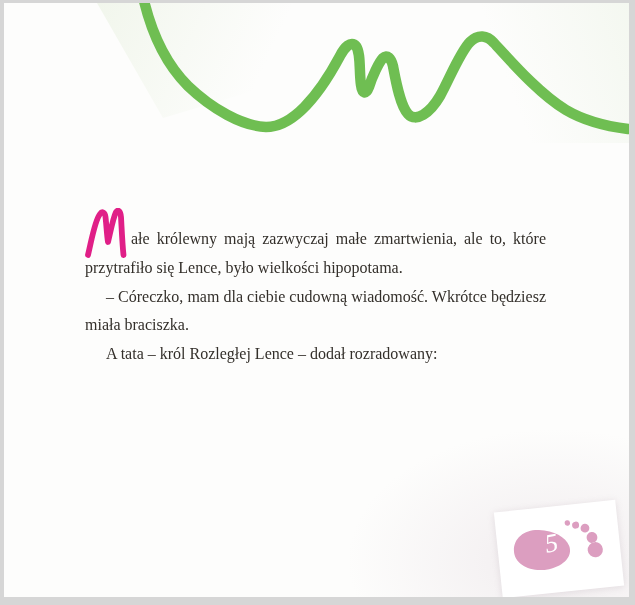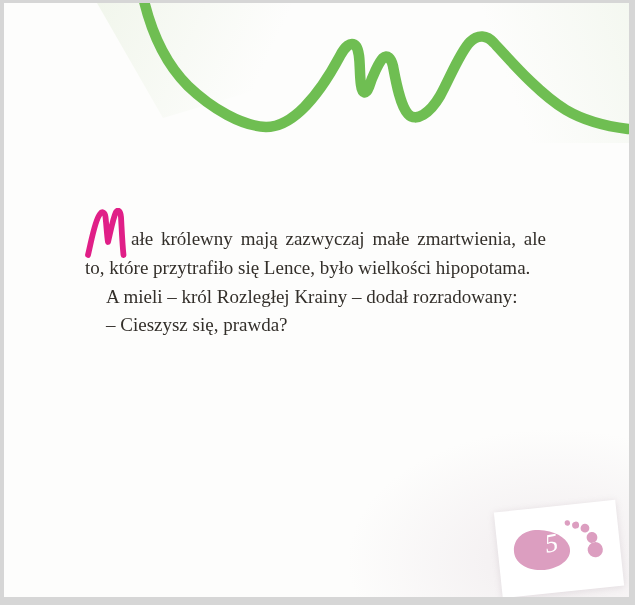--- a/index.html
+++ b/index.html
@@ -62,21 +62,21 @@
     width: 635px;
     height: 175px;
     pointer-events: none;
   }
   .text-block {
     position: absolute;
     left: 81px;
     top: 222px;
     width: 461px;
     color: #332f2a;
-    font-size: 19px;
+    font-size: 16px;
     line-height: 28.8px;
     text-align: justify;
     hyphens: manual;
     -webkit-hyphens: manual;
   }
   .text-block p {
     margin: 0;
   }
   .text-block p.first {
     text-indent: 46px;
@@ -154,22 +154,22 @@
       <svg class="drop-cap" viewBox="0 0 44 50" role="img" aria-label="M">
         <path d="M 3 47
                  C 7 30, 10 12, 15 6
                  C 17 3, 20 4, 20.5 9
                  C 21.5 18, 22 28, 23 34
                  C 25 26, 28 10, 31 4
                  C 33 1, 35.5 3, 36 9
                  C 36.7 21, 37.3 36, 38.5 47" fill="none" stroke="#e01f87" stroke-width="5.8" stroke-linecap="round" stroke-linejoin="round"></path>
       </svg>
       <p class="first">ałe królewny mają zazwyczaj małe zmartwienia, ale to, które przytrafiło się Lence, było wielkości hipo­potama.</p>
-      <p class="indent">A mieli – król Rozległej Krainy – dodał rozradowany:</p>
-      <p class="indent">– Cieszysz się, prawda?</p>
+      <p class="indent">– Córeczko, mam dla ciebie cudowną wiadomość. Wkrótce będziesz miała braciszka.</p>
+      <p class="indent">A tata – król Rozległej Lence – dodał rozradowany:</p>
     </div>
 
     <div class="footprint-wrap">
       <svg class="foot-svg" viewBox="0 0 122 86" role="img" aria-label="baby-footprint">
         <path d="M 16 40
                  C 17 27, 29 20, 43 22
                  C 58 24, 69 32, 71.5 41
                  C 74 51, 65 60, 49 62
                  C 31 64, 15 54, 16 40 Z" fill="#dc9ec0"></path>
         <circle cx="72" cy="18" r="2.7" fill="#dc9ec0"></circle>

